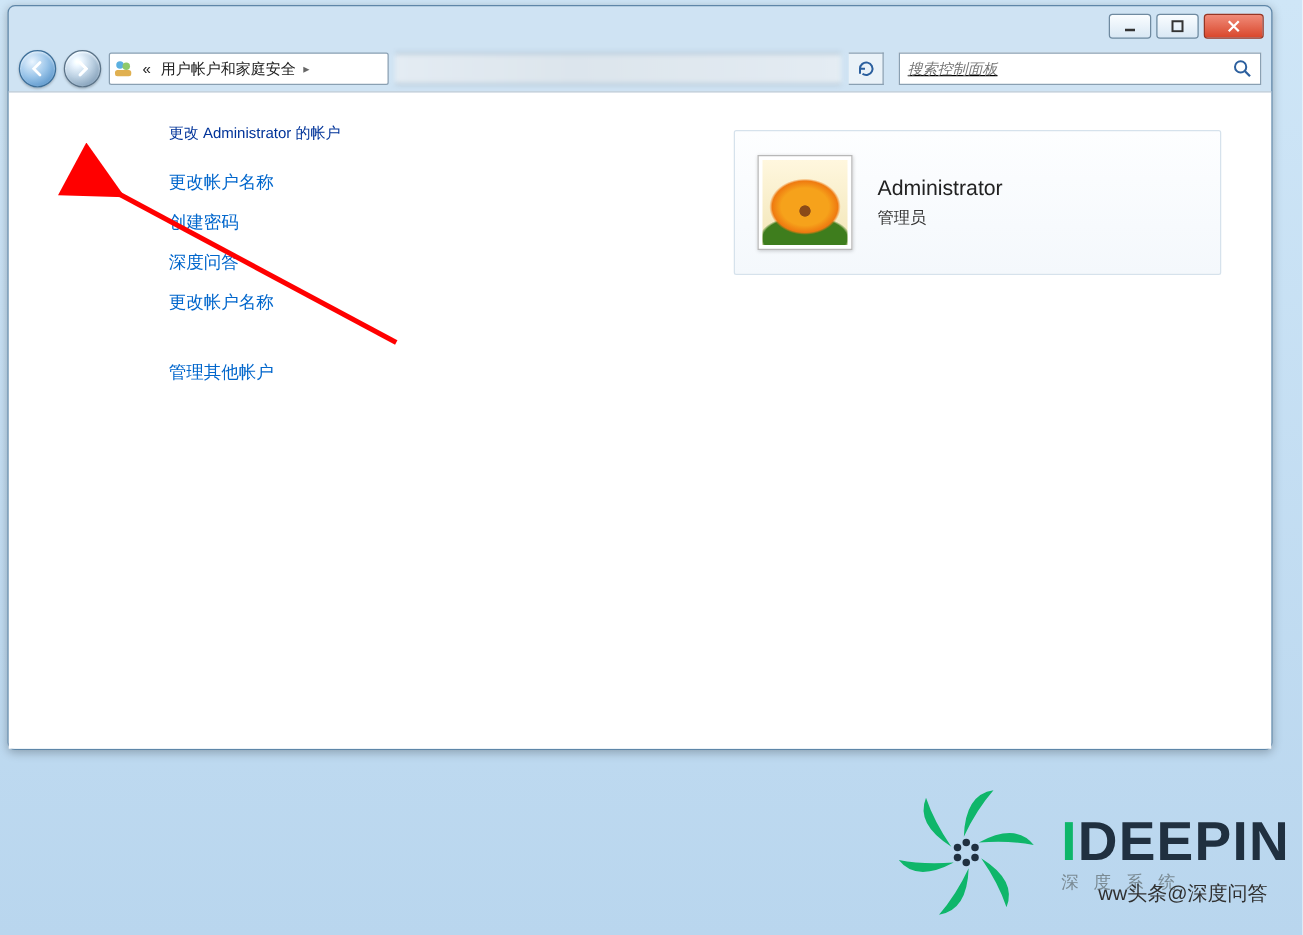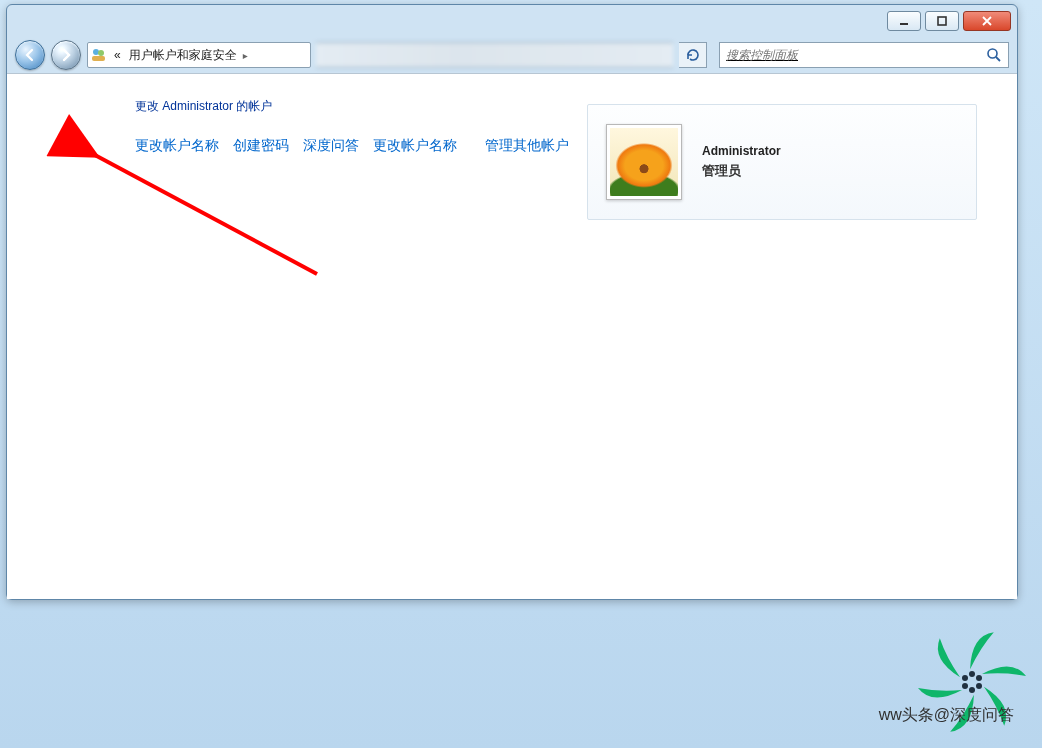--- a/index.html
+++ b/index.html
@@ -72,21 +72,21 @@
     flex:1; border:none; font-size:12px; font-style:italic; color:#7d7d7d;
     outline:none; background:transparent;
   }
   .searchbar .mag { width:16px; height:16px; color:#2b5f9e; }
   
   .content {
     flex:1; background:#fff; border-top:1px solid #b7c6d3;
     padding:24px 30px 20px 128px; position:relative;
   }
   .heading { font-size:12px; color:#003399; font-weight:400; margin-bottom:22px; }
-  .tasklist { display:flex; flex-direction:row; gap:14px; }
+  .tasklist { display:flex; flex-direction:column; gap:14px; }
   .tasklist a { font-size:14px; color:#0066cc; text-decoration:none; cursor:default; }
   .tasklist .spacer { height:10px; }
   
   .account-card {
     position:absolute; left:580px; top:30px;
     width:390px; height:116px; border:1px solid #d6e2ec; border-radius:2px;
     background:linear-gradient(#fdfeff,#f4f8fc);
     display:flex; align-items:center; padding:14px 18px; gap:20px;
   }
   .avatar {
@@ -94,22 +94,22 @@
     padding:3px; box-shadow:0 1px 3px rgba(0,0,0,.2);
   }
   .avatar-img {
     width:100%; height:100%;
     background:
       radial-gradient(circle at 50% 60%, #8b4a18 0 8%, transparent 9%),
       radial-gradient(ellipse 70% 55% at 50% 55%, #f6a21b 0 40%, #ef7a10 55%, transparent 60%),
       radial-gradient(ellipse 90% 45% at 50% 92%, #3e7d1d 0 55%, transparent 60%),
       linear-gradient(#fff7de,#f2e6b8);
   }
-  .acct-name { font-size:12px; color:#222;font-weight:bold; }
-  .acct-role { font-size:13px; color:#333; margin-top:4px;font-weight:bold; }
+  .acct-name { font-size:17px; color:#222; }
+  .acct-role { font-size:13px; color:#333; margin-top:4px; }
   
   .arrow-overlay { position:absolute; left:0; top:0; pointer-events:none; }
   
   .wm { position:absolute; right:10px; bottom:6px; display:flex; align-items:center; gap:16px; }
   .logo-swirl { position:relative; width:120px; height:120px; }
   .logo-text { display:flex; flex-direction:column; }
   .brand { font-size:44px; font-weight:800; color:#203040; letter-spacing:1px; }
   .brand .i { color:#0fb66a; }
   .subbrand { font-size:14px; color:#7a8a93; letter-spacing:4px; margin-top:-2px; }
   .attrib { position:absolute; right:28px; bottom:22px; font-size:16px; color:#303030; }
@@ -225,16 +225,20 @@
           <circle cx="0" cy="-8" r="3"></circle>
             <circle cx="7" cy="-4" r="3"></circle>
             <circle cx="7" cy="4" r="3"></circle>
           <circle cx="0" cy="8" r="3"></circle>
             <circle cx="-7" cy="4" r="3"></circle>
             <circle cx="-7" cy="-4" r="3"></circle>
         </g>
       </g>
     </svg>
   </div>
+  <div class="logo-text">
+    <div class="brand"><span class="i">I</span><span>DEEPIN</span></div>
+    <div class="subbrand">深 度 系 统</div>
+  </div>
 </div>
 <div class="attrib">
   <span>ww头条@</span><span>深度问答</span>
 </div>
 
 </body></html>

